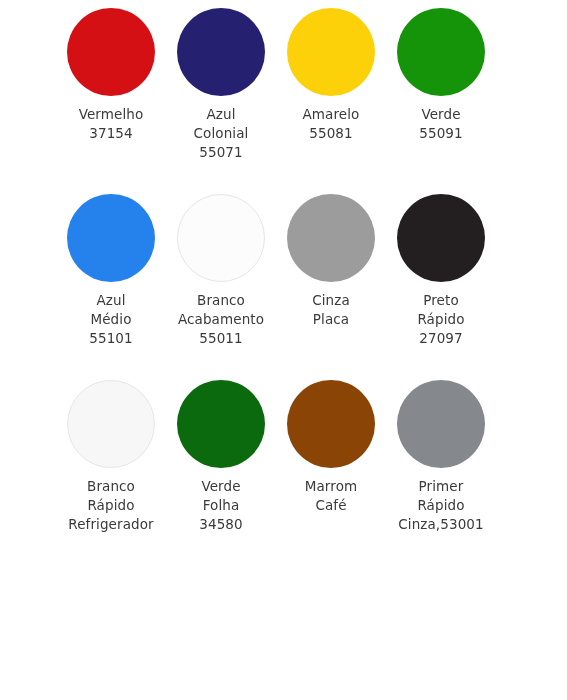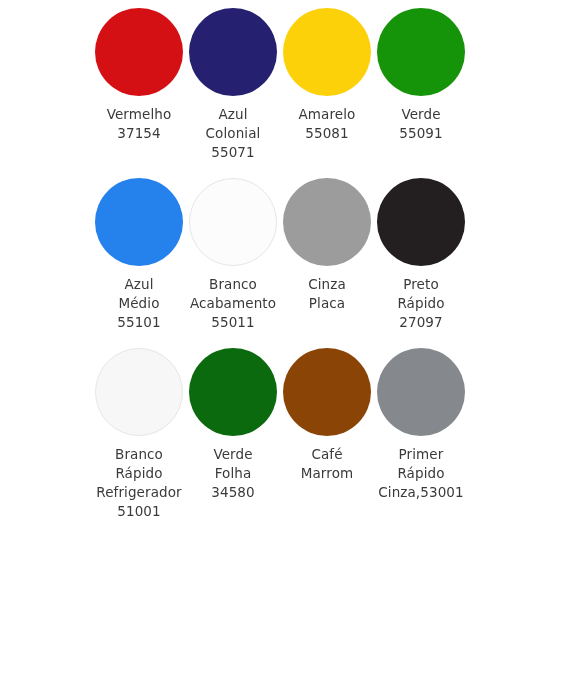--- a/index.html
+++ b/index.html
@@ -13,24 +13,25 @@
     background: #ffffff;
     font-family: "DejaVu Sans", sans-serif;
     overflow: hidden;
   }
 
   #swatch-grid {
     display: grid;
     grid-template-columns: repeat(4, 94px);
     grid-auto-rows: 170px;
     justify-content: start;
-    padding-left: 92px;
+    padding-left: 64px;
     padding-top: 8px;
     column-gap: 0px;
     row-gap: 0px;
+    gap: 16px;
   }
 
   .swatch-cell {
     display: flex;
     flex-direction: column;
     align-items: center;
     width: 94px;
   }
 
   .swatch-dot {
@@ -128,36 +129,35 @@
         <span class="caption-line">Rápido</span>
         <span class="caption-code">27097</span>
       </div>
     </div>
     <div class="swatch-cell">
       <div class="swatch-dot bordered" style="background-color: rgb(247, 247, 247);"></div>
       <div class="swatch-caption">
         <span class="caption-line">Branco</span>
         <span class="caption-line">Rápido</span>
         <span class="caption-line">Refrigerador</span>
-        <span class="caption-code">51001</span>
       </div>
     </div>
     <div class="swatch-cell">
       <div class="swatch-dot" style="background-color: rgb(10, 106, 13);"></div>
       <div class="swatch-caption">
         <span class="caption-line">Verde</span>
         <span class="caption-line">Folha</span>
         <span class="caption-code">34580</span>
       </div>
     </div>
     <div class="swatch-cell">
       <div class="swatch-dot" style="background-color: rgb(138, 68, 6);"></div>
       <div class="swatch-caption">
+        <span class="caption-line">Marrom</span>
         <span class="caption-line">Café</span>
-        <span class="caption-line">Marrom</span>
       </div>
     </div>
     <div class="swatch-cell">
       <div class="swatch-dot" style="background-color: rgb(133, 136, 140);"></div>
       <div class="swatch-caption">
         <span class="caption-line">Primer</span>
         <span class="caption-line">Rápido</span>
         <span class="caption-code">Cinza,53001</span>
       </div>
     </div>

